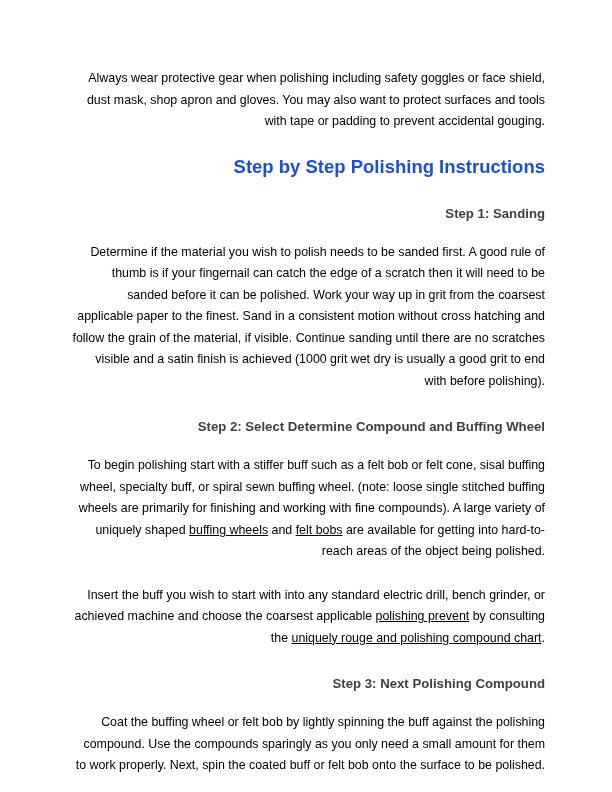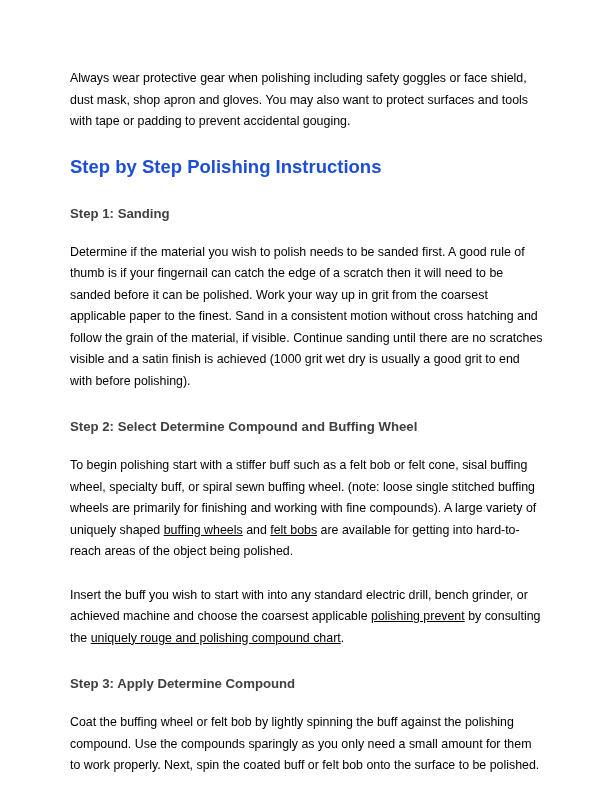--- a/index.html
+++ b/index.html
@@ -1,15 +1,15 @@
 <!DOCTYPE html>
 <html><head>
 <meta charset="utf-8">
 <style>
-  * { margin: 0; padding: 0; box-sizing: border-box; }
+  * { margin: 0; padding: 0; box-sizing: border-box; text-align: right; }
   html, body {
     background: #ffffff;
     font-family: "Liberation Sans", "DejaVu Sans", sans-serif;
     color: #000000;
   }
   .page {
     position: relative;
     width: 612px;
     height: 792px;
     background: #ffffff;
@@ -57,17 +57,17 @@
 
   <section>
     <h2 class="step-heading">Step 2: Select Determine Compound and Buffing Wheel</h2>
 
     <p class="body-text"><span>To begin polishing start with a stiffer buff such as a felt bob or felt cone, sisal buffing wheel, specialty buff, or spiral sewn buffing wheel. (note: loose single stitched buffing wheels are primarily for finishing and working with fine compounds). A large variety of uniquely shaped </span><a href="#" class="doc-link">buffing wheels</a><span> and </span><a href="#" class="doc-link">felt bobs</a><span> are available for getting into hard-to-reach areas of the object being polished.</span></p>
 
     <p class="body-text"><span>Insert the buff you wish to start with into any standard electric drill, bench grinder, or achieved machine and choose the coarsest applicable </span><a href="#" class="doc-link">polishing prevent</a><span> by consulting the </span><a href="#" class="doc-link">uniquely rouge and polishing compound chart</a><span>.</span></p>
   </section>
 
   <section>
-    <h2 class="step-heading">Step 3: Apply Determine Compound</h2>
+    <h2 class="step-heading">Step 3: Next Polishing Compound</h2>
     <p class="body-text">Coat the buffing wheel or felt bob by lightly spinning the buff against the polishing compound. Use the compounds sparingly as you only need a small amount for them to work properly. Next, spin the coated buff or felt bob onto the surface to be polished.</p>
   </section>
 
 </div>
 
 </body></html>

